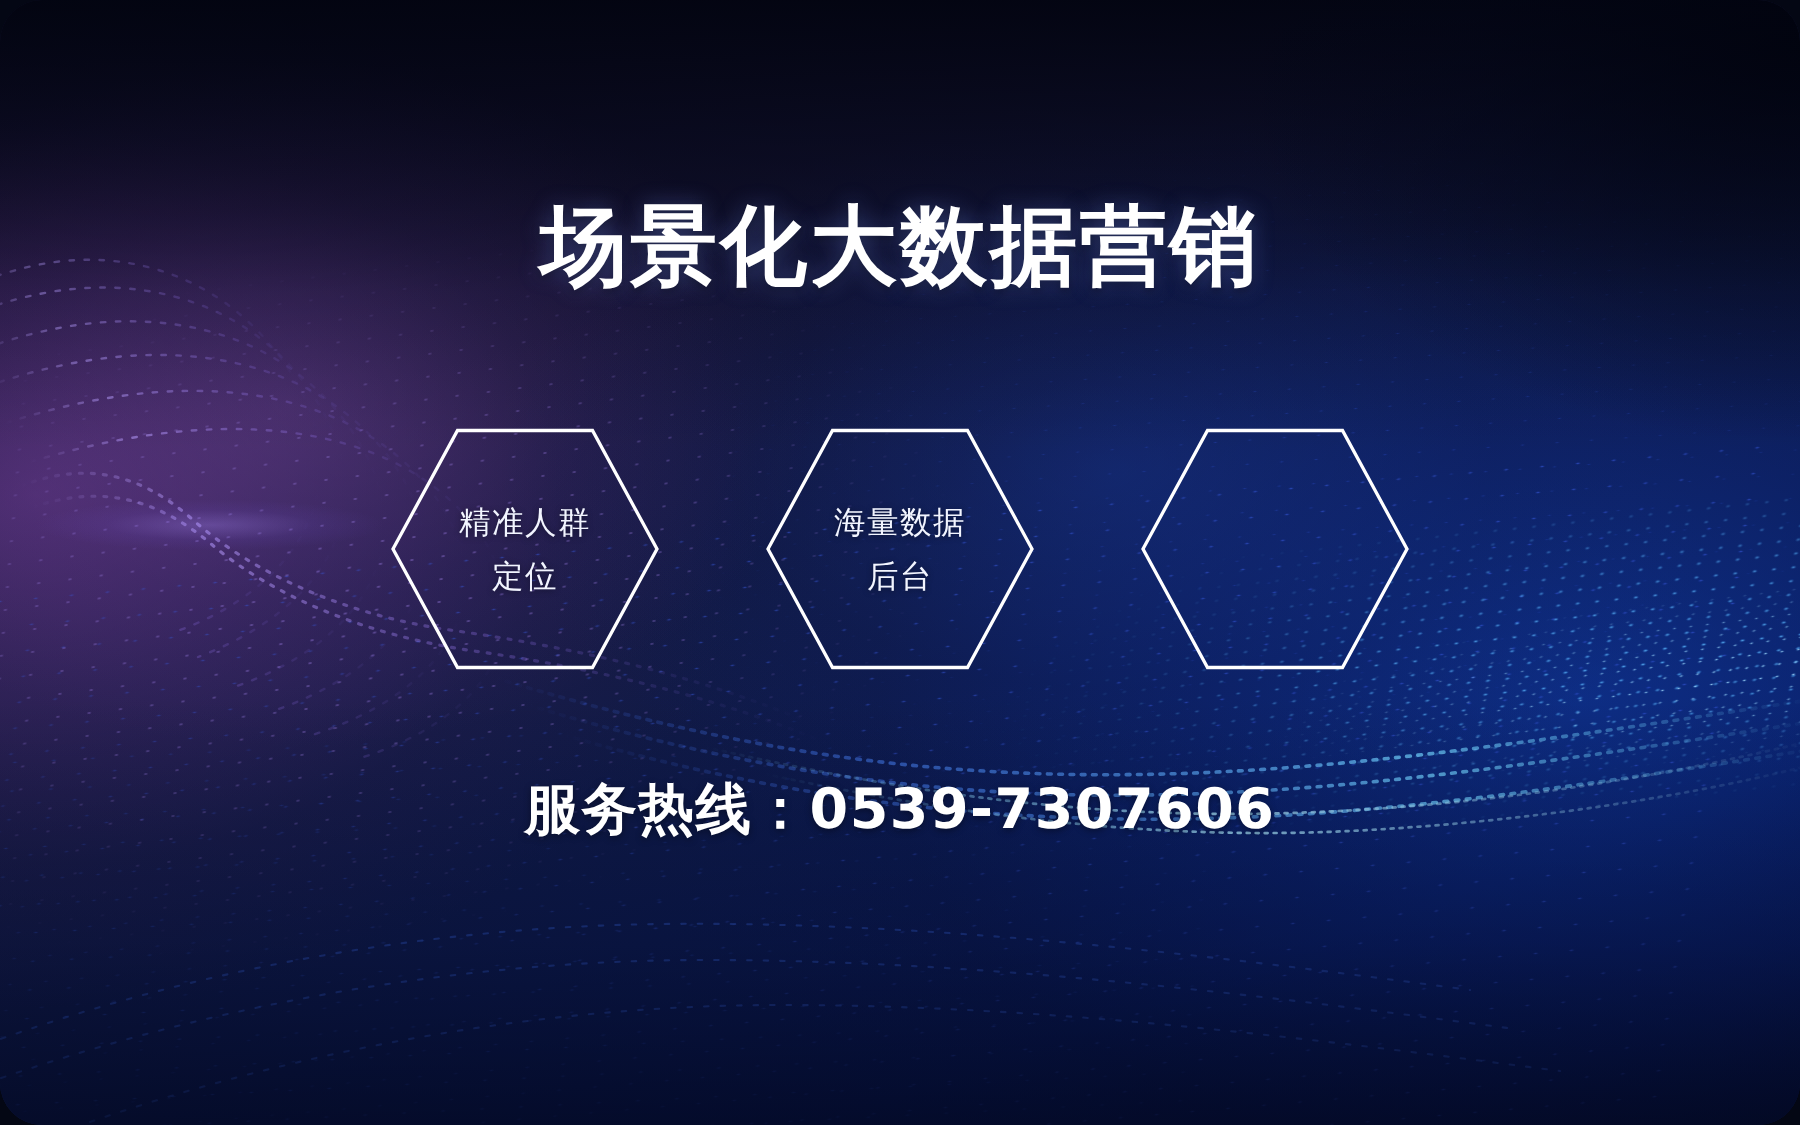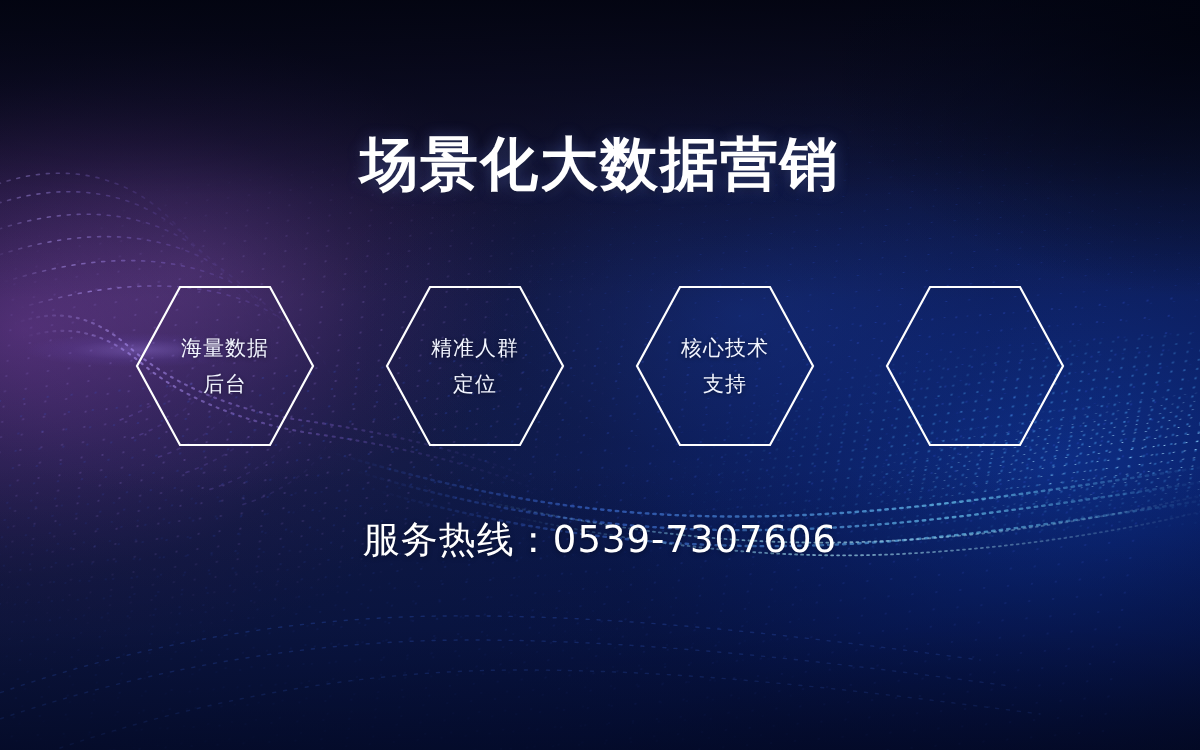--- a/index.html
+++ b/index.html
@@ -9,20 +9,21 @@
     background:#040714;
     font-family:"DejaVu Sans","Liberation Sans",sans-serif;
     overflow:hidden;
   }
 
   #banner {
     position:relative;
     width:1200px; height:750px;
     overflow:hidden;
     background:#050a22;
+    border-radius:28px;
   }
 
   
   .bg-layer { position:absolute; inset:0; pointer-events:none; }
 
   .bg-base {
     background:
       linear-gradient(160deg,
         #0b0a1c 0%,
         #130f28 16%,
@@ -250,21 +251,21 @@
     white-space:pre-line;
     text-shadow:0 1px 4px rgba(0,0,0,0.45);
   }
 
   #hotline {
     position:absolute;
     left:0; right:0; top:516px;
     text-align:center;
     color:#ffffff;
     font-size:37px;
-    font-weight:400;
+    font-weight:700;
     letter-spacing:1px;
     line-height:48px;
     text-shadow:0 1px 5px rgba(0,0,0,0.40);
     white-space:nowrap;
   }
 </style>
 </head>
 <body>
 
 <div id="banner">
@@ -343,39 +344,32 @@
   <div class="content">
 
     <h1 id="title">场景化大数据营销</h1>
 
     <div id="hex-row">
 
       <div class="hex">
         <svg viewBox="0 0 180 164">
           <polygon points="45,3 135,3 178,82 135,161 45,161 2,82" fill="none" stroke="#ffffff" stroke-width="2.2" stroke-linejoin="miter"></polygon>
         </svg>
-        <div class="hex-label">海量数据
-后台</div>
+        <div class="hex-label">精准人群
+定位</div>
       </div>
 
       <div class="hex">
         <svg viewBox="0 0 180 164">
           <polygon points="45,3 135,3 178,82 135,161 45,161 2,82" fill="none" stroke="#ffffff" stroke-width="2.2" stroke-linejoin="miter"></polygon>
         </svg>
-        <div class="hex-label">精准人群
-定位</div>
+        <div class="hex-label">海量数据
+后台</div>
       </div>
 
-      <div class="hex">
-        <svg viewBox="0 0 180 164">
-          <polygon points="45,3 135,3 178,82 135,161 45,161 2,82" fill="none" stroke="#ffffff" stroke-width="2.2" stroke-linejoin="miter"></polygon>
-        </svg>
-        <div class="hex-label">核心技术
-支持</div>
-      </div>
 
       <div class="hex">
         <svg viewBox="0 0 180 164">
           <polygon points="45,3 135,3 178,82 135,161 45,161 2,82" fill="none" stroke="#ffffff" stroke-width="2.2" stroke-linejoin="miter"></polygon>
         </svg>
       </div>
 
     </div>
 
     <div id="hotline">服务热线：0539-7307606</div>

